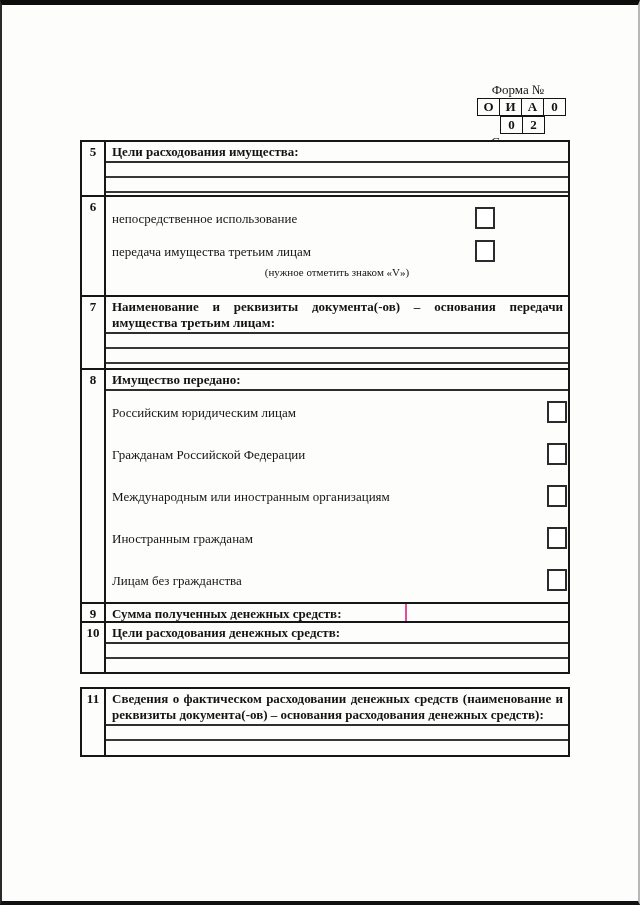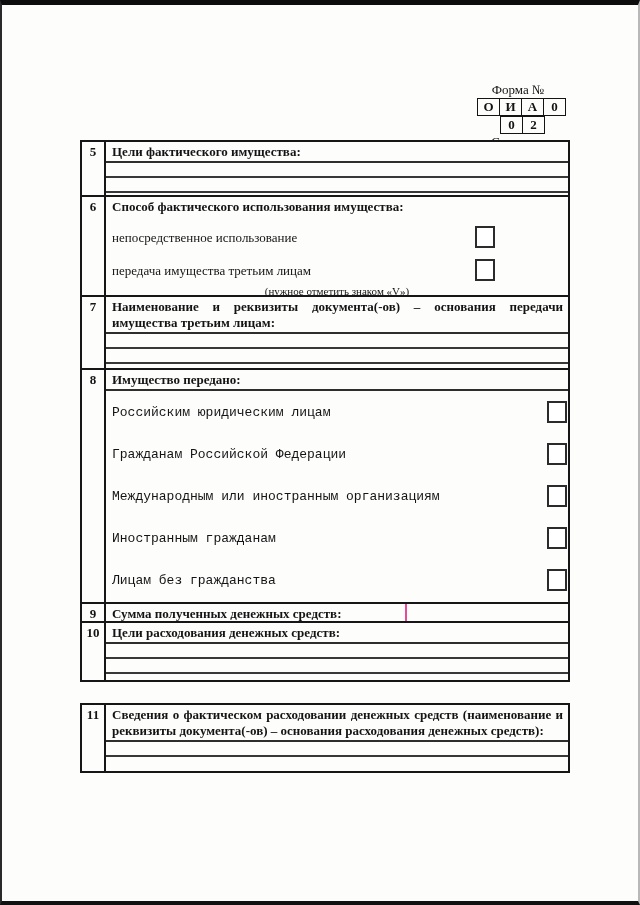--- a/index.html
+++ b/index.html
@@ -21,37 +21,37 @@
   .cell-group + .cell-group { margin-left:2px; }
   .code-cell { width:21px; height:16px; line-height:16px; text-align:center;
     font-weight:bold; border-left:1px solid #141414; }
   .code-cell:first-child { border-left:none; }
   .sheet-label { text-align:right; padding-right:4px; margin-top:1px; }
 
   
   .form-table { position:absolute; left:78px; width:490px; border:2px solid #161616;
     box-sizing:border-box; background:#fdfdfc; }
   .t1 { top:135px; }
-  .t2 { top:698px; }
+  .t2 { top:682px; }
   .trow { display:flex; border-top:2px solid #161616; box-sizing:border-box; overflow:hidden; }
   .trow:first-child { border-top:none; }
   .num { flex:0 0 22px; border-right:2px solid #161616; text-align:center;
     font-weight:bold; font-size:13px; padding-top:2px; }
   .cbody { flex:1 1 auto; min-width:0; box-sizing:border-box; }
 
   .row-title { font-weight:bold; font-size:13px; line-height:16px; padding:2px 5px 1px 6px; }
   .underlined { border-bottom:2px solid #2e2e2e; }
   .just { text-align:justify; }
   .ans-line { height:13px; border-bottom:2px solid #383838; }
   .ans-last { border-bottom:none; }
 
   .opt { display:flex; justify-content:space-between; align-items:center;
     font-size:13px; line-height:15px; padding-left:6px; }
   .opt-r6 { margin-top:9px; padding-right:73px; height:24px; }
-  .opt-r8 { height:42px; padding-right:1px;font-family:Liberation Mono, monospace; }
+  .opt-r8 { height:42px; padding-right:1px; }
   .checkbox { width:20px; height:22px; border:2px solid #2b2b2b; box-sizing:border-box;
     background:#fff; flex:0 0 20px; }
   .check-note { text-align:center; font-size:11px; line-height:13px; margin-top:3px; }
 
   .r9-body { display:flex; }
   .r9-label { flex:0 0 301px; border-right:2px solid #ec4899; box-sizing:border-box; }
   .r9-cell { flex:1 1 auto; }
 </style>
 </head>
 <body>
@@ -81,30 +81,29 @@
       </span>
     </div>
     <div class="sheet-label">Лист Л</div>
   </div>
 
   <div class="form-table t1">
 
     <div class="trow" style="height:53px">
       <div class="num">5</div>
       <div class="cbody">
-        <div class="row-title underlined">Цели фактического имущества:</div>
+        <div class="row-title underlined">Цели расходования имущества:</div>
         <div class="ans-line"></div>
         <div class="ans-line"></div>
       </div>
     </div>
 
     <div class="trow" style="height:100px">
       <div class="num">6</div>
       <div class="cbody">
-        <div class="row-title">Способ фактического использования имущества:</div>
         <div class="opt opt-r6">
           <span>непосредственное использование</span>
           <span class="checkbox"></span>
         </div>
         <div class="opt opt-r6">
           <span>передача имущества третьим лицам</span>
           <span class="checkbox"></span>
         </div>
         <div class="check-note">(нужное отметить знаком «V»)</div>
       </div>
@@ -148,21 +147,21 @@
     </div>
 
     <div class="trow" style="height:19px">
       <div class="num">9</div>
       <div class="cbody r9-body">
         <div class="row-title r9-label">Сумма полученных денежных средств:</div>
         <div class="r9-cell"></div>
       </div>
     </div>
 
-    <div class="trow" style="height:59px">
+    <div class="trow" style="height:51px">
       <div class="num">10</div>
       <div class="cbody">
         <div class="row-title underlined">Цели расходования денежных средств:</div>
         <div class="ans-line"></div>
         <div class="ans-line"></div>
       </div>
     </div>
 
   </div>
 

